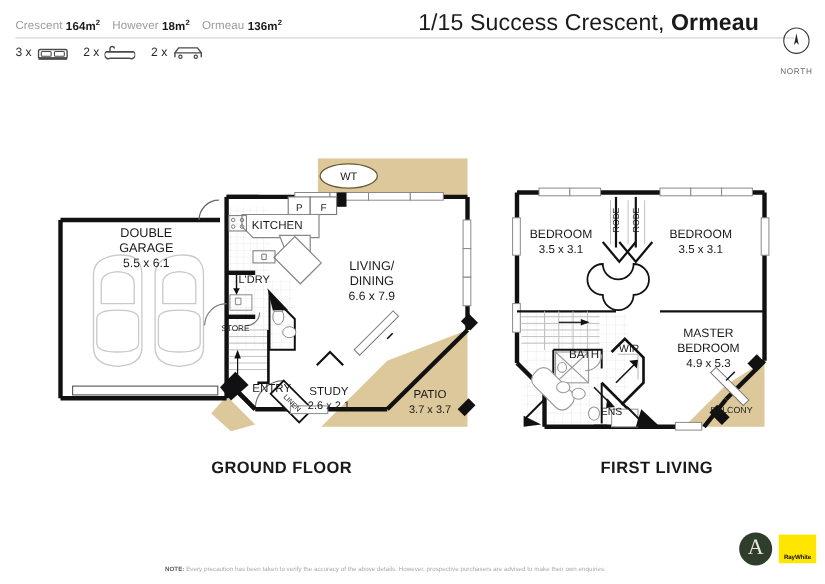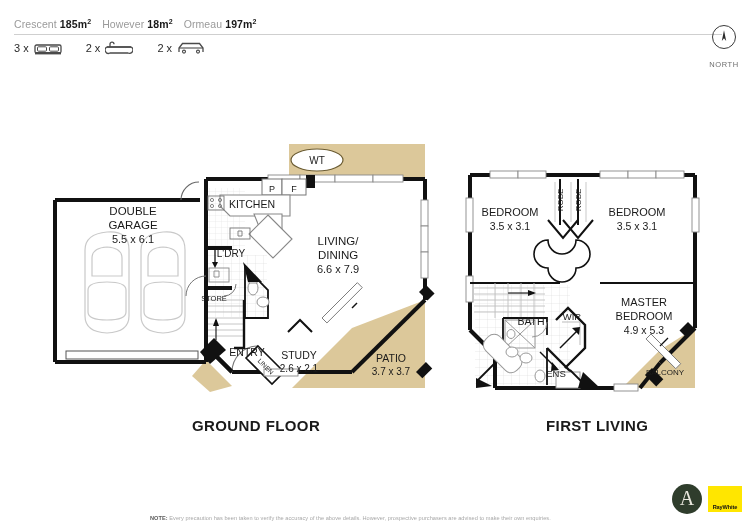--- a/index.html
+++ b/index.html
@@ -28,21 +28,21 @@
 
   .hdr-title{
     position:absolute;right:60px;top:9px;
     font-size:21px;color:#1a1a1a;white-space:nowrap;font-weight:400;
     letter-spacing:.1px;
   }
   .hdr-title b{font-weight:700;}
 
   .icon-row{
     position:absolute;left:14px;top:40px;
-    display:flex;align-items:flex-start;gap:10px;font-size:11px;color:#2a2a2a;
+    display:flex;align-items:flex-start;gap:0px;font-size:11px;color:#2a2a2a;
   }
   .icon-row .grp{display:flex;align-items:center;margin-right:14px;}
   .icon-row .qty{margin-right:5px;font-size:11px;}
   .ico{display:block;}
 
   
   .compass{position:absolute;left:707px;top:25px;width:34px;text-align:center;}
   .compass .ring{width:22px;height:22px;border:1.3px solid #3a3a3a;border-radius:50%;margin:0 auto;position:relative;}
   .compass .lbl{font-size:7.5px;color:#6e6e6e;letter-spacing:.6px;margin-top:11px;}
 
@@ -82,27 +82,28 @@
     font-size:5.6px;font-weight:700;color:#111;letter-spacing:-.1px;
   }
 </style>
 </head>
 <body>
 
 <div class="page">
 
   <div class="hdr-stats">
     <span>Crescent</span>
-    <b><span>185m</span><sup>2</sup></b><span class="gap"></span><span>However</span>
+    <b><span>164m</span><sup>2</sup></b><span class="gap"></span><span>However</span>
     <b><span>18m</span><sup>2</sup></b><span class="gap"></span><span>Ormeau</span>
-    <b><span>197m</span><sup>2</sup></b>
+    <b><span>136m</span><sup>2</sup></b>
   </div>
 
   <div class="hdr-rule"></div>
 
+  <div class="hdr-title"><span>1/15 Success Crescent, </span><b>Ormeau</b></div>
 
   <div class="compass">
     <div class="ring">
       <svg width="22" height="22" viewBox="0 0 22 22">
         <path d="M11 4.2 L13.2 15 L11 12.3 L8.8 15 Z" fill="#2a2a2a"></path>
       </svg>
     </div>
     <div class="lbl">NORTH</div>
   </div>
 

